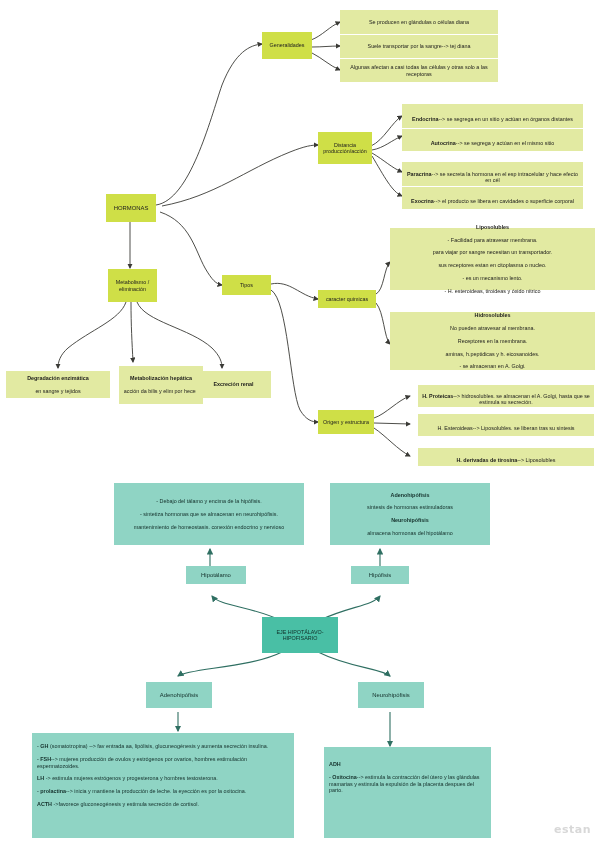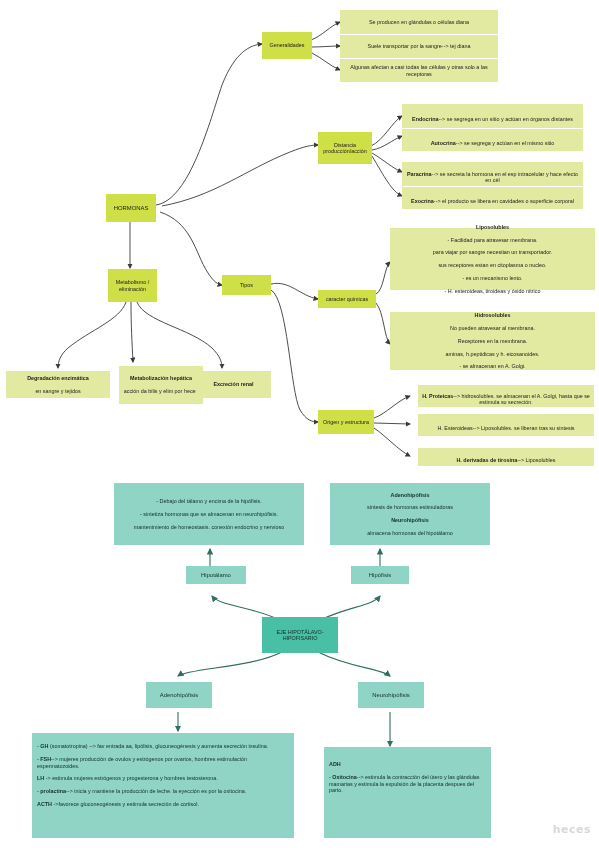--- a/index.html
+++ b/index.html
@@ -256,15 +256,15 @@
     </span>
   </div>
 
   <div class="node teal t6 lead" style="left:324px;top:747px;width:167px;height:91px;align-items:flex-start;padding:8px 5px;">
     <span class="rich" style="text-align:left;">
       <span class="ln"><b>  ADH</b><span></span></span>
       <span class="ln"><b>- Oxitocina</b><span>--&gt; estimula la contracción del útero y las glándulas mamarias y estimula la expulsión de la placenta despues del parto.</span></span>
     </span>
   </div>
 
-  <div class="watermark">heces</div>
+  <div class="watermark">estan</div>
 
 </div>
 
 </body></html>

